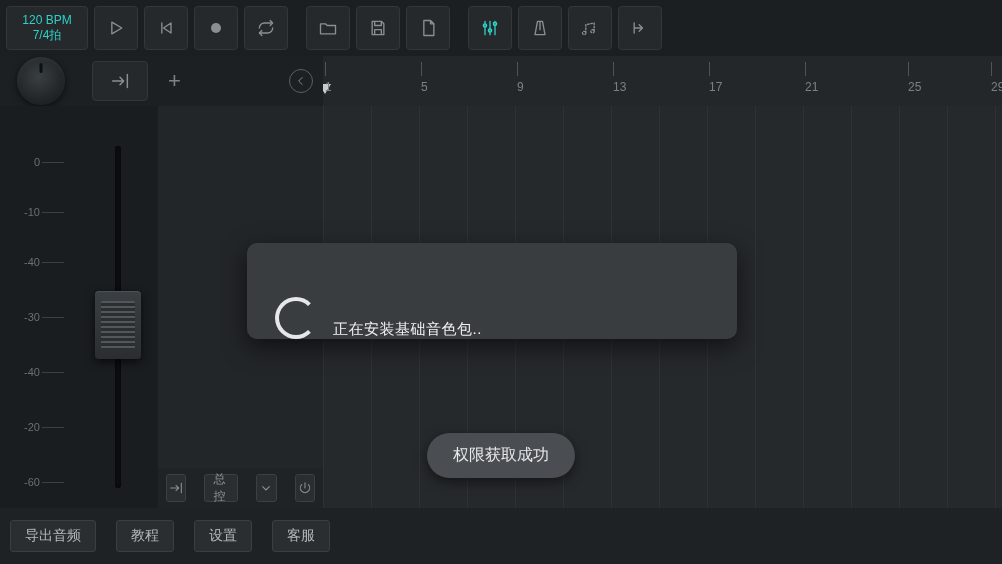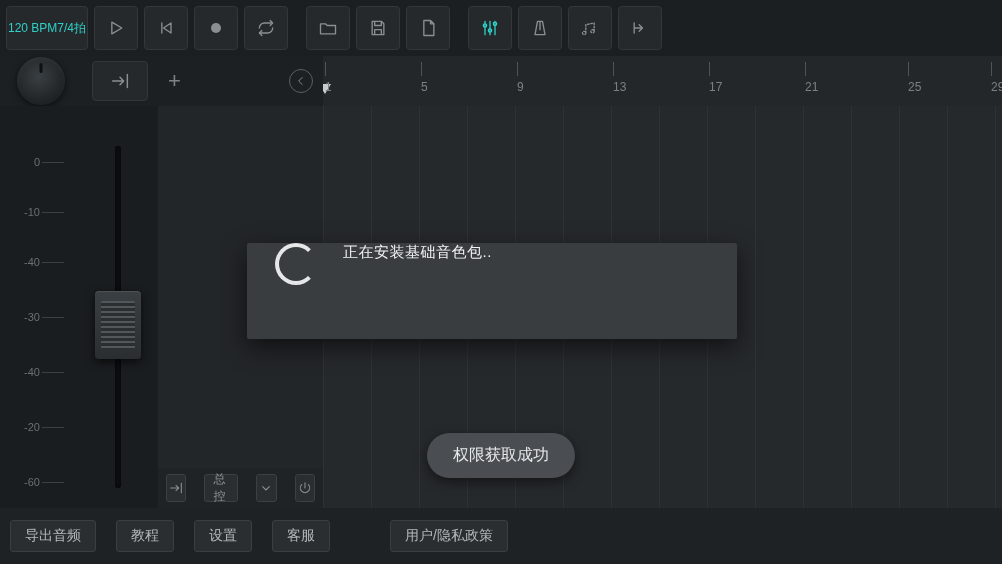--- a/index.html
+++ b/index.html
@@ -29,21 +29,21 @@
     display: flex;
     align-items: center;
     justify-content: center;
     cursor: pointer;
   }
   .tb-btn svg { width: 20px; height: 20px; display: block; }
   .tb-btn.active svg { stroke: #2fd0c8; }
 
   .tempo-box {
     width: 82px;
-    flex-direction: row;
+    flex-direction: column;
     justify-content: center;
     color: #2fd0c8;
     font-size: 12px;
     line-height: 15px;
     text-align: center;
   }
   .tempo-box div { pointer-events: none; }
 
   .grp { display: flex; gap: 6px; }
   .grp-sep { width: 6px; }
@@ -219,25 +219,25 @@
     border-radius:26px;
     box-shadow:0 4px 12px rgba(0,0,0,0.5);
   }
 
   
   .modal{
     position:absolute;
     left:247px; top:243px;
     width:490px; height:96px;
     background:#3a3d3f;
-    border-radius:2px;
+    border-radius:10px;
     box-shadow:0 8px 24px rgba(0,0,0,0.6);
-    display:flex; align-items:flex-start;
+    display:flex; align-items:flex-end;
     padding:0 28px;
-    gap:26px;
+    gap:16px;
   }
   .spinner{
     width:42px;height:42px;border-radius:50%;
     border:4px solid #e5e7e9;
     border-right-color: transparent;
     animation: spin 1s linear infinite;
   }
   @keyframes spin{to{transform:rotate(360deg);}}
   .modal-text{ color:#f0f1f2; font-size:15px; letter-spacing:0.5px; }
 
@@ -432,21 +432,20 @@
 </div>
 
 <div class="timeline"></div>
 
 <div class="footer">
   <div class="pill-btn">导出音频</div>
   <div class="pill-btn">教程</div>
   <div class="pill-btn">设置</div>
   <div class="pill-btn">客服</div>
   <div style="width:20px"></div>
-  <div class="pill-btn">用户/隐私政策</div>
 </div>
 
 <div class="toast">
   <span>权限获取成功</span>
 </div>
 
 <div class="modal">
   <div class="spinner"></div>
   <div class="modal-text">正在安装基础音色包..</div>
 </div>

